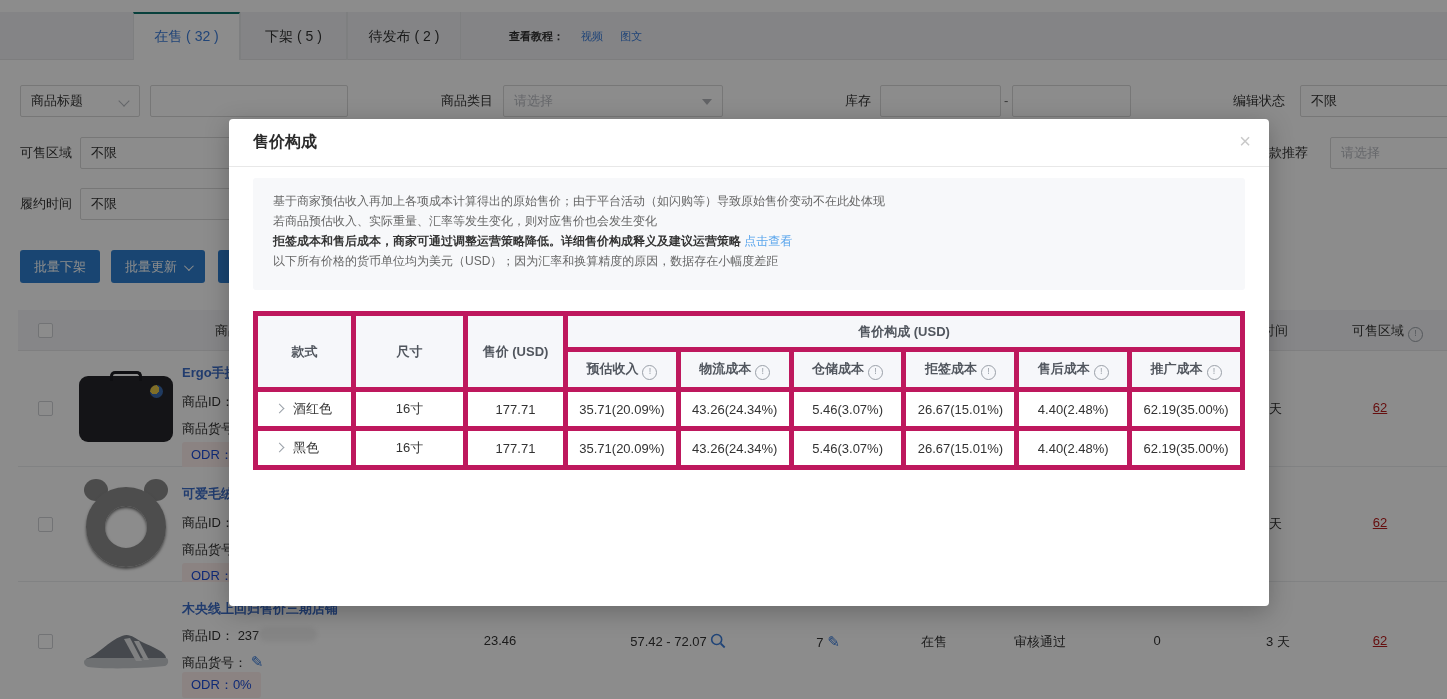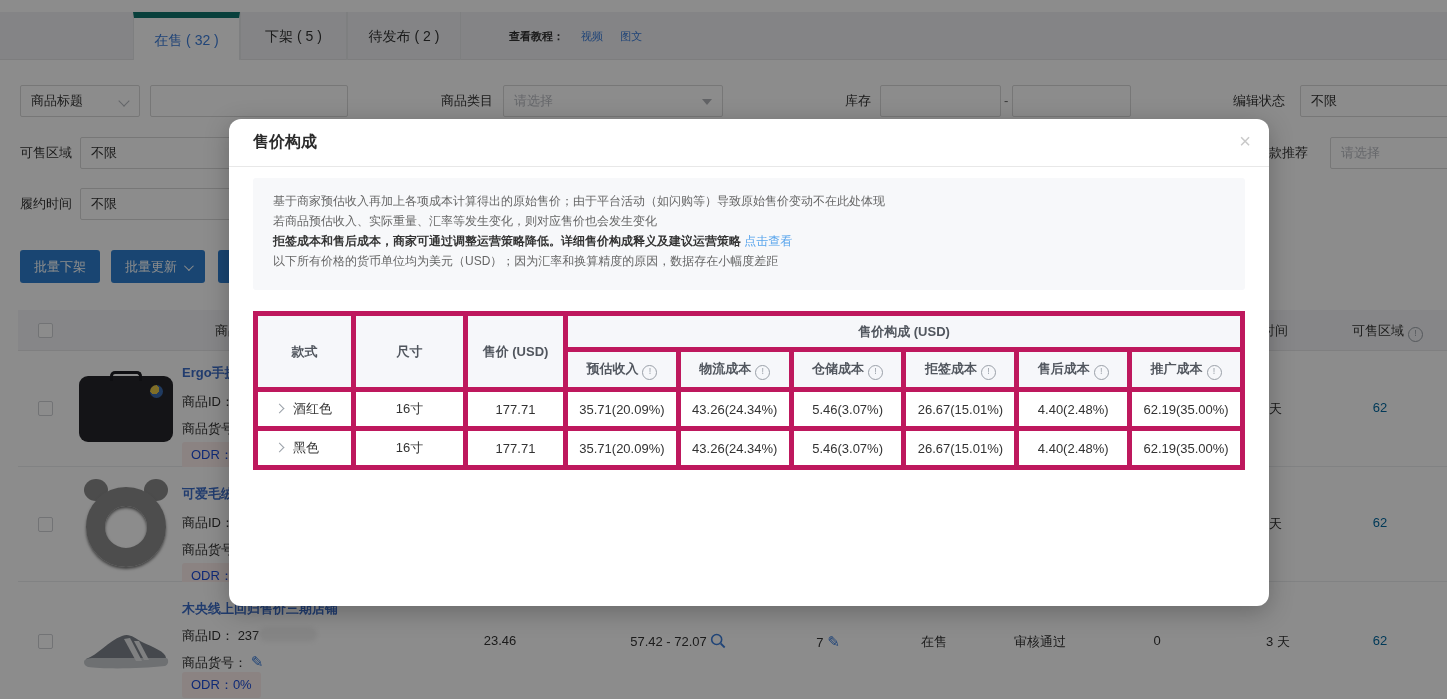--- a/index.html
+++ b/index.html
@@ -3,21 +3,21 @@
 <meta charset="utf-8">
 <style>
   html,body{margin:0;padding:0;background:#fff;}
   body{font-family:"Liberation Sans","DejaVu Sans",sans-serif;}
   .stage{position:relative;width:1447px;height:699px;overflow:hidden;background:#fff;}
 
   
   .tabbar{position:absolute;left:0;top:12px;right:0;height:48px;background:#f0f1f4;border-bottom:1px solid #e3e4e6;box-sizing:border-box;}
   .tab{position:absolute;top:0;height:48px;line-height:48px;text-align:center;font-size:14px;color:#333;
        border-left:1px solid #e6e7e9;border-right:1px solid #e6e7e9;box-sizing:border-box;cursor:pointer;}
-  .tab.active{background:#fff;color:#3d7edb;border-top:6px solid #0f766e;line-height:44px;}
+  .tab.active{background:#fff;color:#3d7edb;border-top:2px solid #0f766e;line-height:44px;}
   .tutorial{position:absolute;left:509px;top:0;height:48px;line-height:48px;font-size:11px;color:#333;}
   .tutorial .tut-label{font-weight:bold;}
   .tutorial .link{color:#3d7edb;margin-left:14px;cursor:pointer;}
 
   
   .lbl{position:absolute;height:32px;line-height:32px;font-size:13px;color:#333;}
   .sel{position:absolute;height:32px;line-height:30px;border:1px solid #d9d9d9;border-radius:2px;background:#fff;
        box-sizing:border-box;font-size:13px;color:#333;padding:0 24px 0 10px;cursor:pointer;}
   .sel .ph{color:#b9bcc2;}
   .inp{position:absolute;height:32px;border:1px solid #d9d9d9;border-radius:2px;background:#fff;box-sizing:border-box;
@@ -33,39 +33,39 @@
 
   
   .ptable-head{position:absolute;left:18px;right:0;top:310px;height:41px;background:#f4f5f7;border-bottom:1px solid #e7e8ea;box-sizing:border-box;}
   .ptable-head .htxt{position:absolute;top:0;height:41px;line-height:41px;font-size:13px;color:#333;}
   .chk{position:absolute;width:15px;height:15px;background:#fff;border:1px solid #cfd2d6;border-radius:2px;box-sizing:border-box;cursor:pointer;}
   .prow{position:absolute;left:18px;right:0;background:#fff;border-bottom:1px solid #ebedef;box-sizing:border-box;}
   .pname{position:absolute;left:164px;font-size:13px;color:#3d6ec9;font-weight:bold;cursor:pointer;white-space:nowrap;}
   .pline{position:absolute;left:164px;font-size:13px;color:#333;white-space:nowrap;}
   .odr{position:absolute;left:164px;background:#fdeeed;color:#1d4ed8;font-size:13px;padding:4px 9px;border-radius:3px;white-space:nowrap;}
   .val{position:absolute;font-size:13px;color:#333;transform:translateX(-50%);white-space:nowrap;}
-  .val.blue{color:#0369a1;cursor:pointer;}
+  .val.blue{color:#b91c1c;cursor:pointer;text-decoration:underline;}
   .redact{display:inline-block;width:58px;height:15px;background:#f2f2f2;border-radius:7px;filter:blur(2px);vertical-align:-2px;}
   .edit-ic{color:#3d7edb;font-size:15px;cursor:pointer;}
   .mag{vertical-align:-3px;margin-left:3px;cursor:pointer;}
 
   
   .img-box{position:absolute;left:58px;width:100px;display:flex;align-items:center;justify-content:center;}
   .suitcase{position:relative;width:94px;height:66px;background:#26262b;border-radius:9px;}
   .suitcase:before{content:"";position:absolute;left:31px;top:-5px;width:32px;height:10px;border:3px solid #1d1d21;border-bottom:none;border-radius:5px 5px 0 0;box-sizing:border-box;}
   .suitcase .case-badge{position:absolute;right:10px;top:9px;width:13px;height:13px;border-radius:50%;
       background:radial-gradient(circle at 35% 35%, #e8c84a 0 40%, #3a6ab0 41% 100%);}
   .plush{position:relative;width:96px;height:96px;filter:blur(.6px);}
   .plush .ring{position:absolute;left:8px;top:10px;width:80px;height:80px;border-radius:50%;border:19px solid #8d8d8d;box-sizing:border-box;box-shadow:inset 0 2px 3px #6f6f6f,0 2px 3px #777;}
   .plush .ear{position:absolute;width:24px;height:22px;border-radius:50%;background:#8a8a8a;top:2px;}
   .plush .ear.l{left:6px;} .plush .ear.r{right:6px;}
 
   
   .dim{position:absolute;inset:0;background:rgba(0,0,0,0.45);z-index:20;}
-  .modal{position:absolute;left:229px;top:119px;width:1040px;height:487px;background:#fff;border-radius:12px;
+  .modal{position:absolute;left:229px;top:119px;width:1040px;height:487px;background:#fff;border-radius:4px;
          box-shadow:0 6px 24px rgba(0,0,0,.25);z-index:30;box-sizing:border-box;}
   .m-title{position:absolute;left:24px;top:13px;font-size:16px;color:#2b2b2b;font-weight:bold;}
   .m-close{position:absolute;right:18px;top:10px;font-size:20px;color:#c9c9c9;cursor:pointer;line-height:24px;}
   .m-divider{position:absolute;left:0;right:0;top:47px;border-bottom:1px solid #e8e8e8;}
   .m-notice{position:absolute;left:24px;right:24px;top:59px;height:112px;background:#f7f8fa;border-radius:3px;
             box-sizing:border-box;padding:13px 20px;font-size:12px;color:#666;line-height:20px;}
   .m-notice .bold{color:#333;font-weight:bold;}
   .m-notice .lnk{color:#57a4ec;font-weight:normal;cursor:pointer;}
 
   .m-table{position:absolute;left:24px;right:24px;top:192px;}

